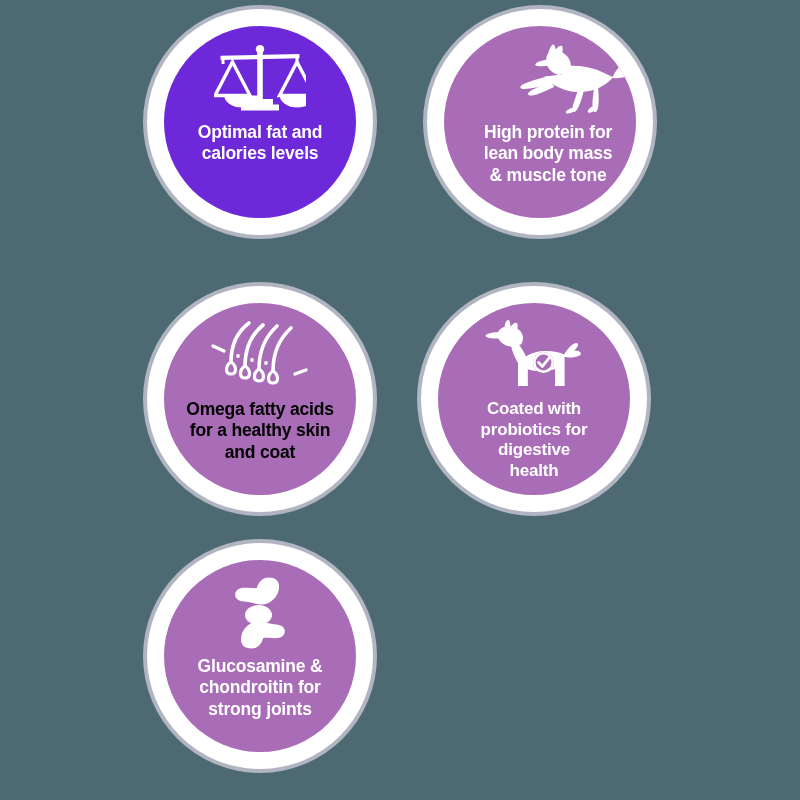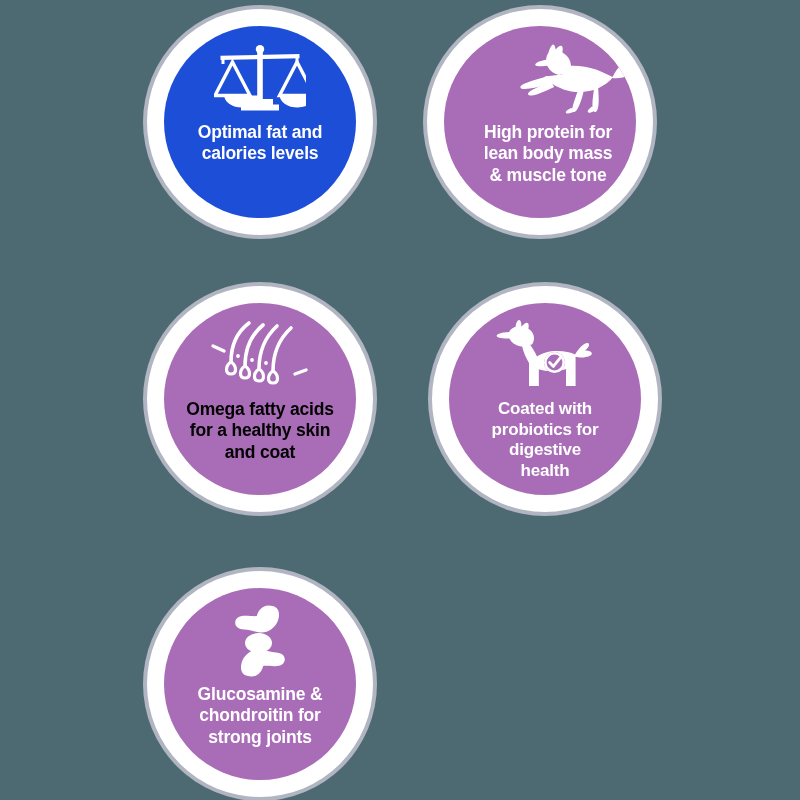--- a/index.html
+++ b/index.html
@@ -83,35 +83,35 @@
     font-size: 17.5px;
     line-height: 1.22;
     letter-spacing: -0.2px;
     white-space: pre-line;
   }
 
   
   #badge-fat-calories   { left: 143px; top:   5px; }
   #badge-high-protein   { left: 423px; top:   5px; }
   #badge-omega          { left: 143px; top: 282px; }
-  #badge-probiotics     { left: 428px; top: 282px; }
-  #badge-glucosamine    { left: 143px; top: 567px; }
+  #badge-probiotics     { left: 417px; top: 282px; }
+  #badge-glucosamine    { left: 143px; top: 539px; }
 
   
   #badge-probiotics .badge-label { font-size: 17px; }
 </style>
 </head>
 <body style="background: rgb(77, 106, 115);">
 
 <div id="benefits-grid">
 
   <div class="badge" id="badge-fat-calories">
     <div class="badge-halo" style="background: rgb(239, 228, 241);"></div>
     <div class="badge-ring" style="background: rgb(255, 255, 255);"></div>
-    <div class="badge-disc" style="background: #1d4ed8;">
+    <div class="badge-disc" style="background: #6d28d9;">
       <div class="badge-icon">
         <svg width="92" height="74" viewBox="0 0 92 74" aria-hidden="true">
           <g fill="#ffffff">
 
             <rect x="43.2" y="8" width="5.6" height="55" rx="1.6"></rect>
 
             <circle cx="46" cy="7.2" r="4.2"></circle>
 
             <path d="M6.5 12.8 L85.5 12.8 L85.5 17.2 L6.5 17.2 Z" transform="rotate(-1.2 46 15)"></path>
 

